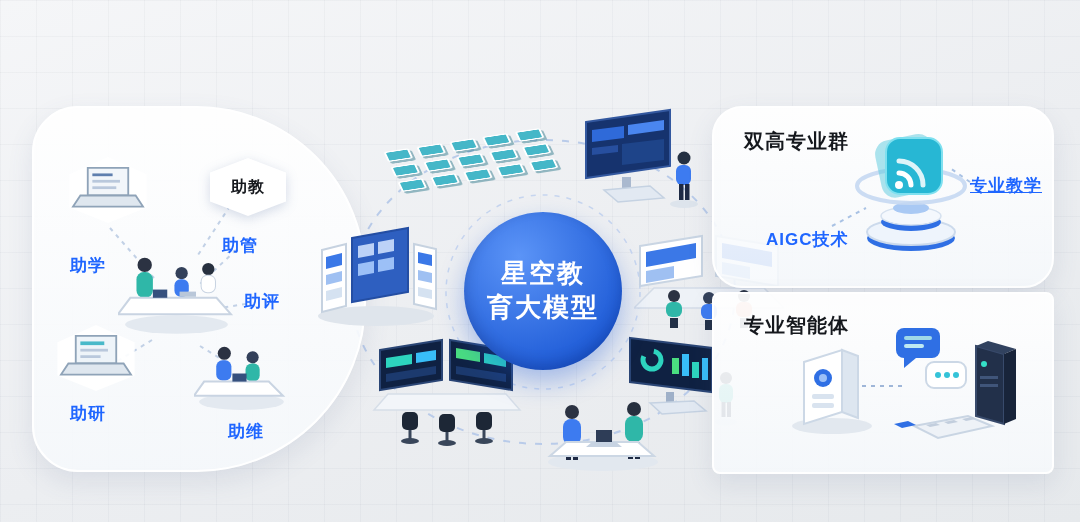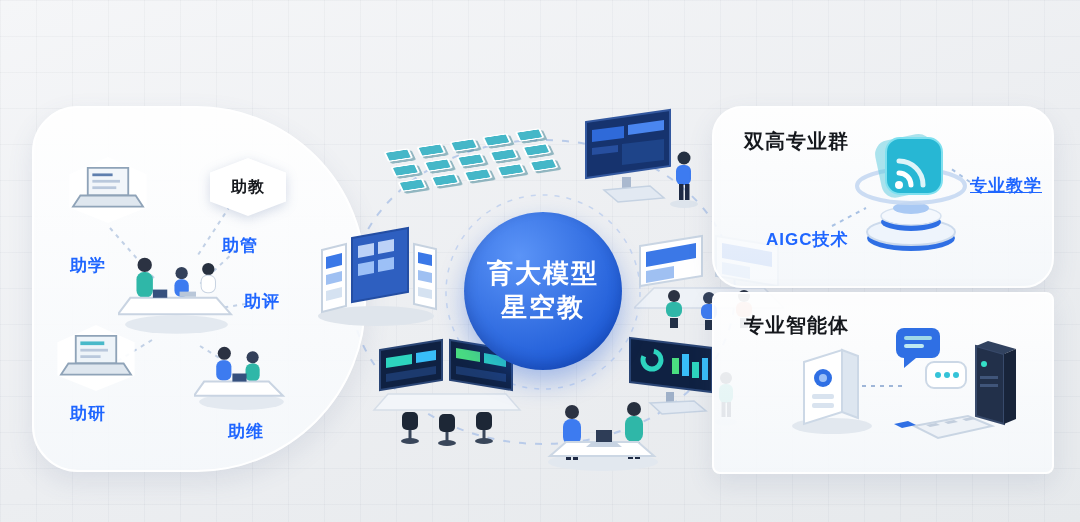--- a/index.html
+++ b/index.html
@@ -276,22 +276,22 @@
       <rect x="87" y="30" width="18" height="26" rx="8" fill="#2fb7a8"></rect>
       <rect x="90" y="56" width="5" height="17" fill="#1e2a44"></rect>
       <rect x="97" y="56" width="5" height="17" fill="#1e2a44"></rect>
       <polygon points="28,56 100,56 116,70 12,70" fill="#ffffff" stroke="#ccd7e4" stroke-width="2"></polygon>
       <polygon points="58,44 74,44 74,56 58,56" fill="#2e3d57"></polygon>
       <polygon points="54,56 78,56 84,61 48,61" fill="#c7d3e2"></polygon>
     </svg>
   </div>
 
   <div class="center-circle">
+    <div>星空教</div>
     <div>育大模型</div>
-    <div>星空教</div>
   </div>
 
   <div class="panel right-top">
     <div class="panel-title" style="left:30px;top:20px;">双高专业群</div>
     <svg class="abs" style="left:0;top:0;" width="338" height="178">
       <g stroke="#a9c2e4" stroke-width="2" stroke-dasharray="4 5" fill="none">
         <path d="M118 118 L152 100"></path>
         <path d="M256 74 L236 60"></path>
       </g>
     </svg>

